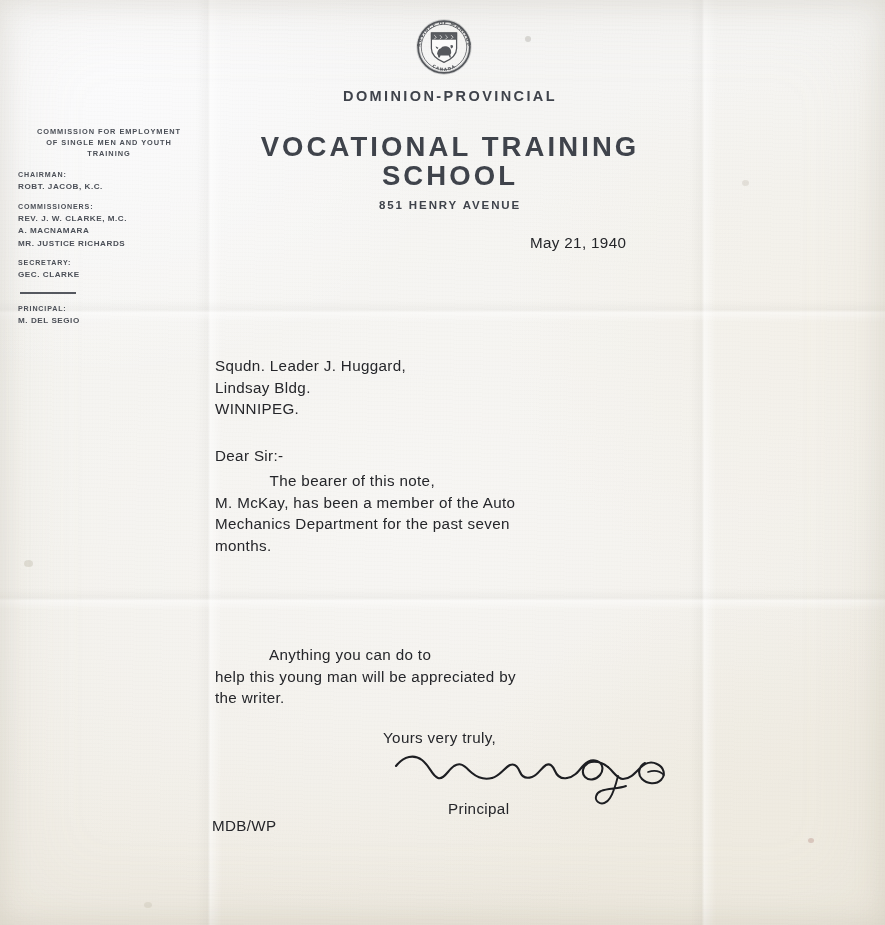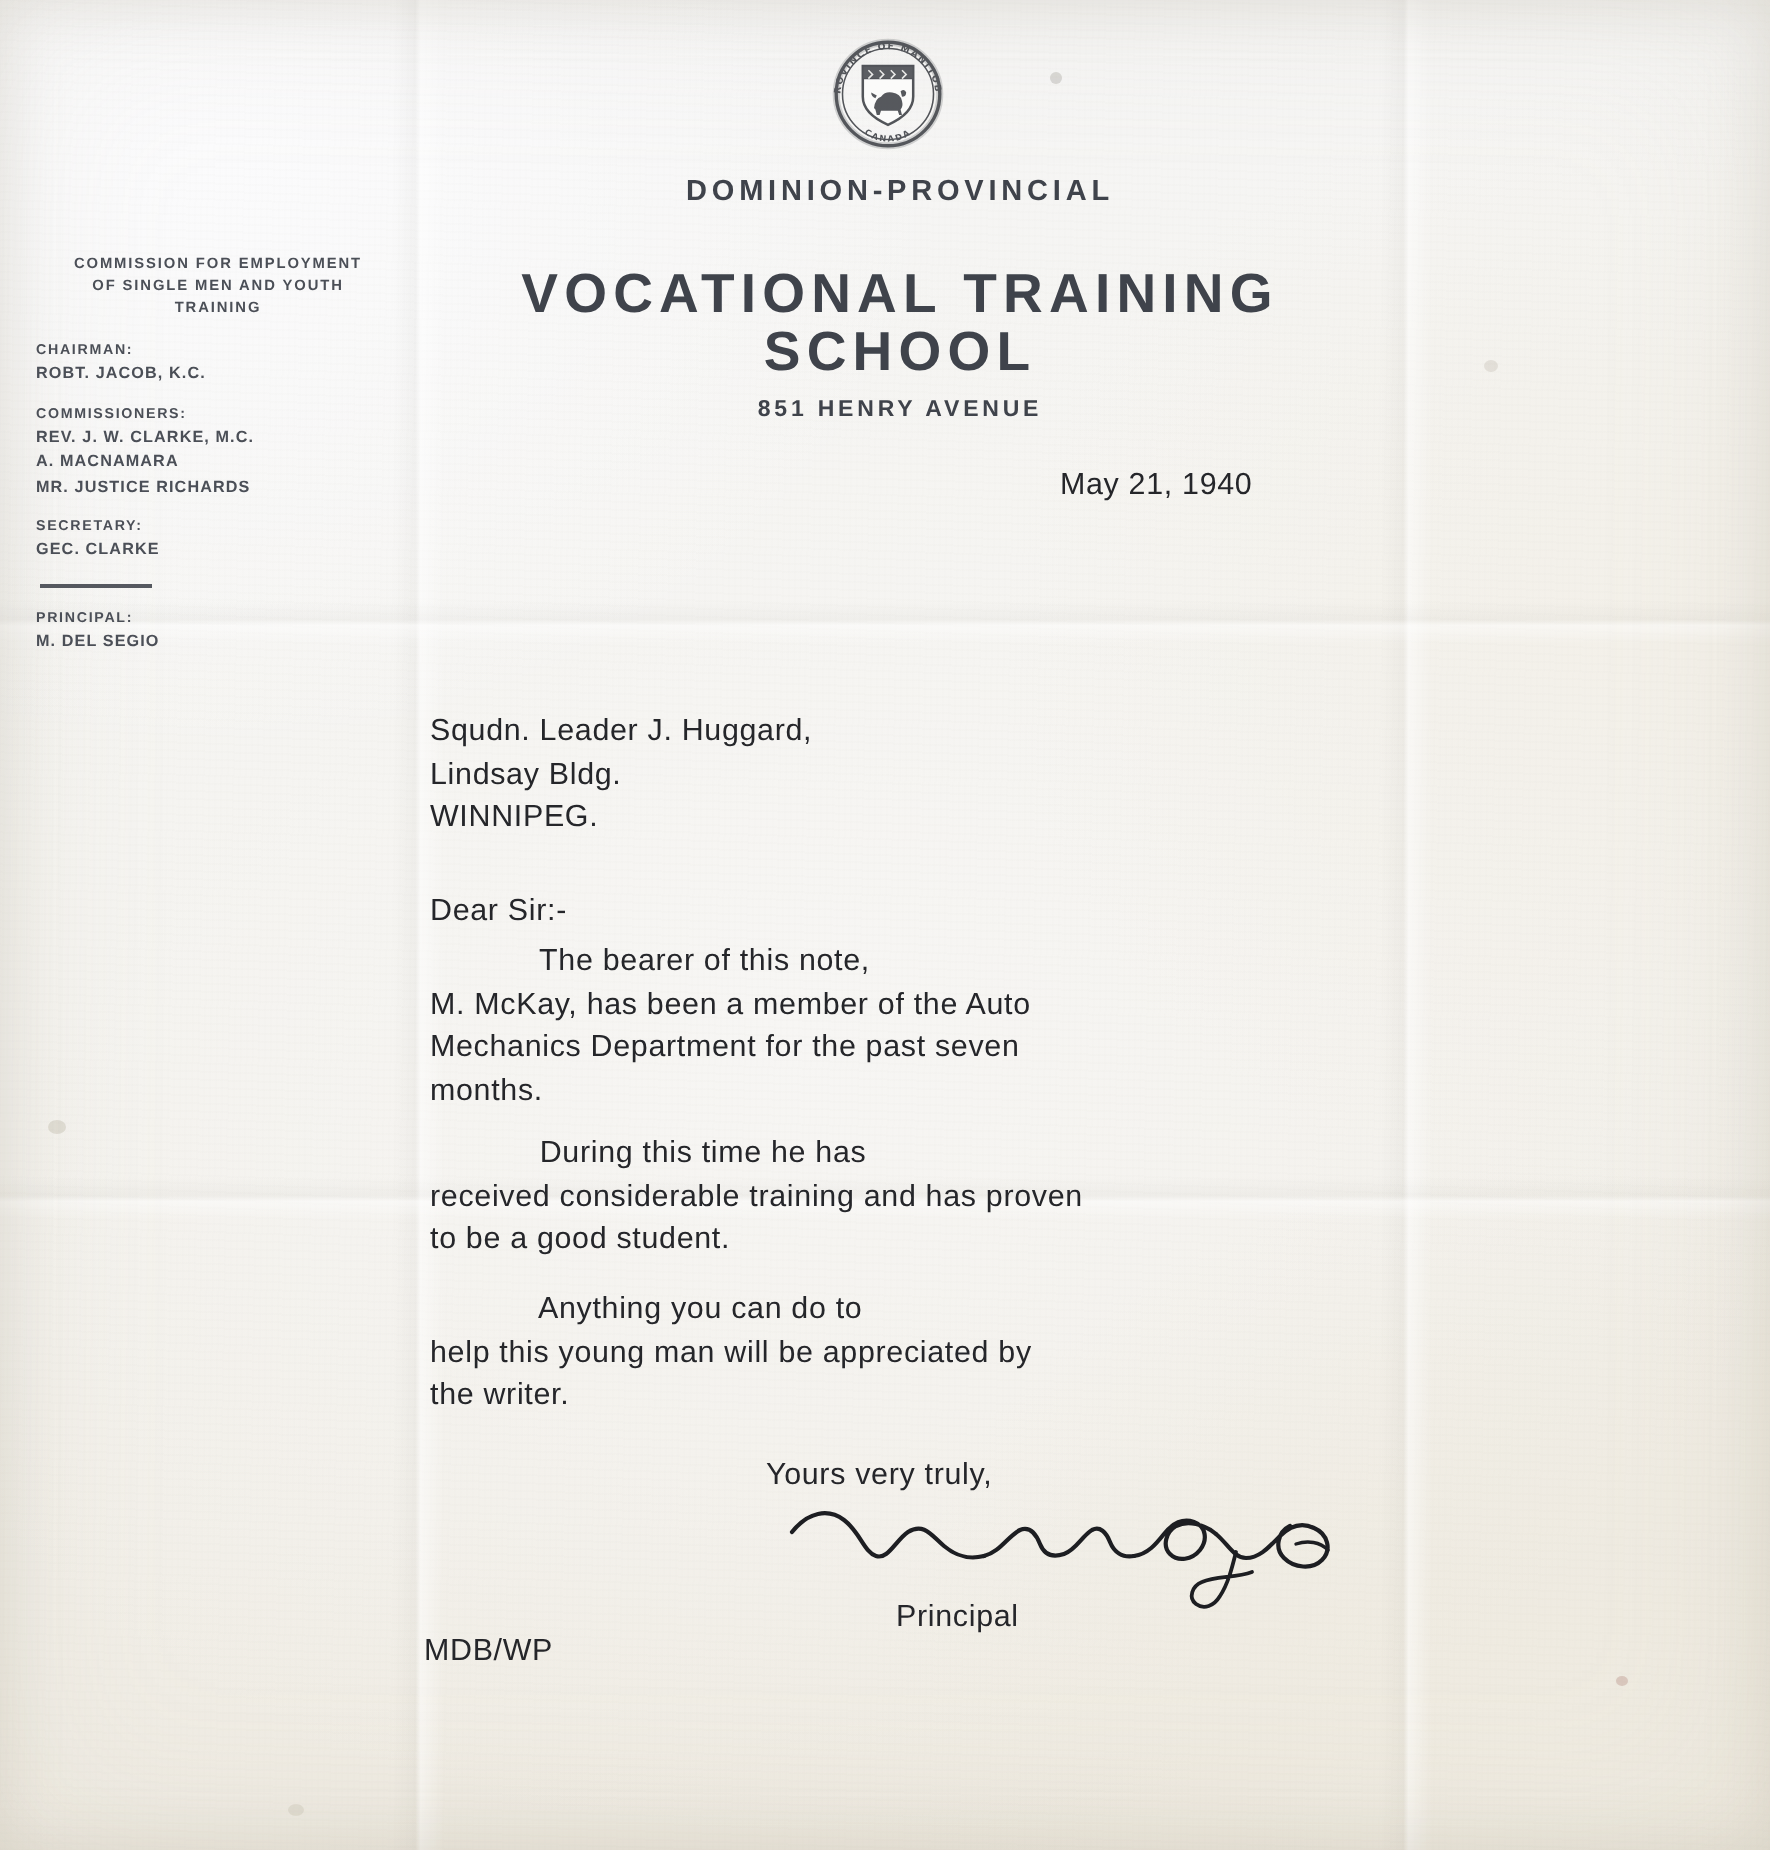--- a/index.html
+++ b/index.html
@@ -233,23 +233,20 @@
 
   <div class="tw" id="date-line">May 21, 1940</div>
   <div class="tw" id="addressee">Squdn. Leader J. Huggard,
 Lindsay Bldg.
 WINNIPEG.</div>
   <div class="tw" id="salutation">Dear Sir:-</div>
   <div class="tw" id="para-1">            The bearer of this note,
 M. McKay, has been a member of the Auto
 Mechanics Department for the past seven
 months.</div>
-  <div class="tw" id="para-2">            During this time he has
-received considerable training and has proven
-to be a good student.</div>
   <div class="tw" id="para-3">            Anything you can do to
 help this young man will be appreciated by
 the writer.</div>
   <div class="tw" id="closing">Yours very truly,</div>
 
   <div id="signature">
     <svg viewBox="0 0 284 62" xmlns="http://www.w3.org/2000/svg">
       <g fill="none" stroke="#1d1e22" stroke-linecap="round" stroke-linejoin="round">
         <path d="M4,20 C12,10 22,8 30,14 C38,20 40,30 46,32 C52,34 56,24 62,20
                  C70,15 74,22 80,27 C86,32 92,34 100,32" stroke-width="2.1"></path>

